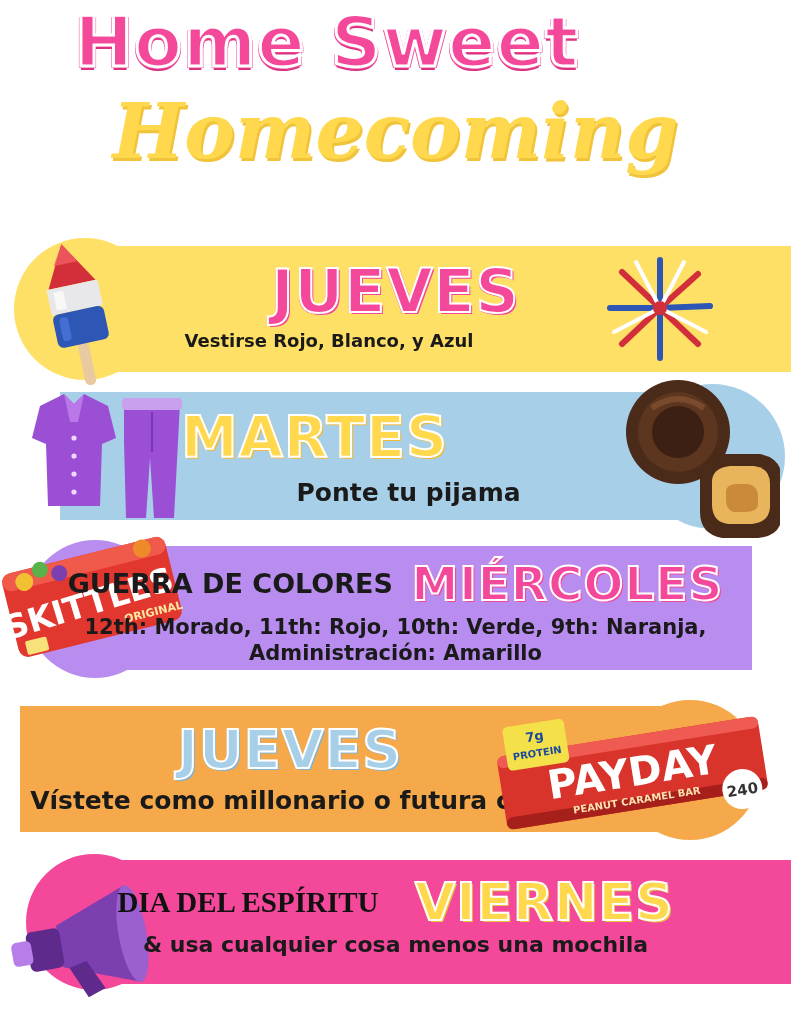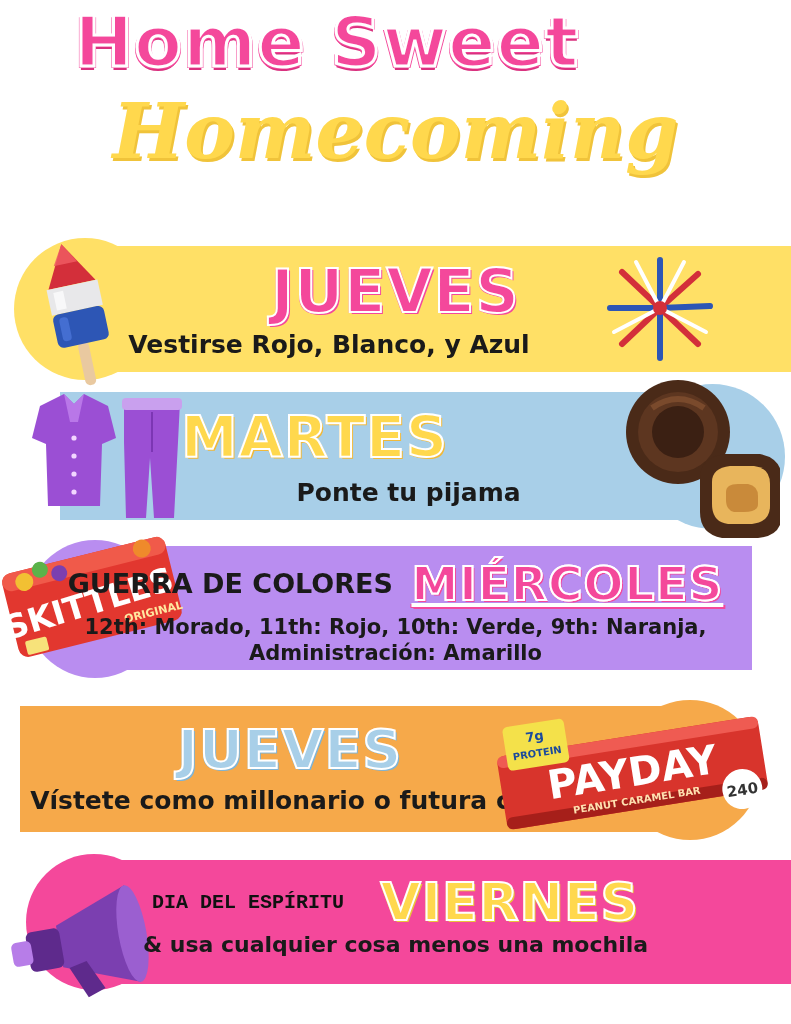--- a/index.html
+++ b/index.html
@@ -103,21 +103,21 @@
     font-size: 60px;
     color: #f4489b;
     -webkit-text-stroke: 2px #ffffff;
     text-shadow: 2px 2px 0 #f4489b, -1px 1px 0 #f4489b;
   }
   #row-monday .day-sub {
     position: absolute;
     left: 0; top: 330px;
     width: 658px;
     text-align: center;
-    font-size: 25px;
+    font-size: 18px;
   }
 
   
   #row-tuesday .bar {
     position: absolute;
     left: 60px; top: 392px;
     width: 640px; height: 128px;
     background: #a8cfe8;
   }
   #row-tuesday .circle {
@@ -170,21 +170,20 @@
     color: #1a1a1a;
     vertical-align: middle;
   }
   #row-wednesday .day-name {
     font-size: 47px;
     color: #f4489b;
     -webkit-text-stroke: 2px #ffffff;
     text-shadow: 2px 2px 0 #f4489b, -1px 1px 0 #f4489b;
     vertical-align: middle;
     margin-left: 14px;
-    text-decoration: underline;
   }
   #row-wednesday .day-sub {
     position: absolute;
     left: 0; top: 614px;
     width: 791px;
     text-align: center;
     font-size: 21px;
     line-height: 1.25;
   }
 
@@ -231,23 +230,23 @@
     background: #f4489b;
   }
   #row-friday .day-title-line {
     position: absolute;
     left: 0; top: 872px;
     width: 791px;
     text-align: center;
     white-space: nowrap;
   }
   #row-friday .theme-label {
-    font-family: Liberation Mono, monospace;
-    font-weight: bold;
-    font-size: 20px;
+    font-family: Liberation Serif, serif;
+    font-weight: bold;
+    font-size: 29px;
     color: #111111;
     vertical-align: middle;
   }
   #row-friday .day-name {
     font-size: 52px;
     color: #ffd84d;
     -webkit-text-stroke: 2px #ffffff;
     text-shadow: 2px 2px 0 #e9c33c, -1px 1px 0 #e9c33c;
     vertical-align: middle;
     margin-left: 32px;

